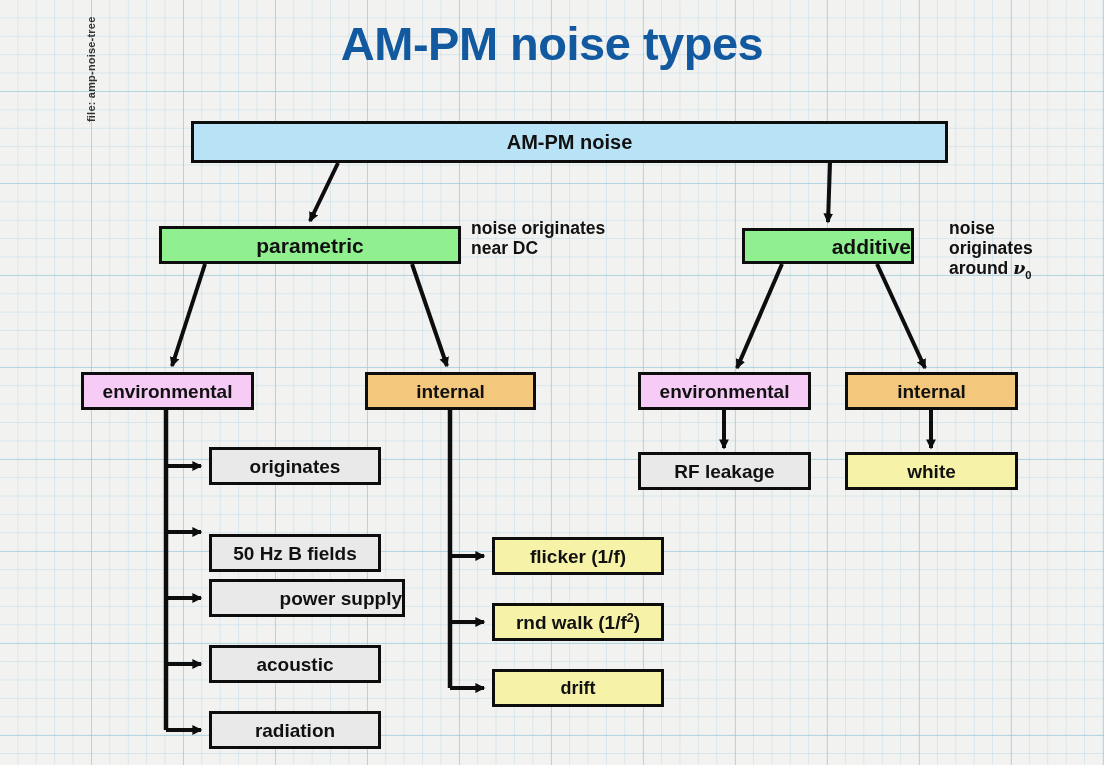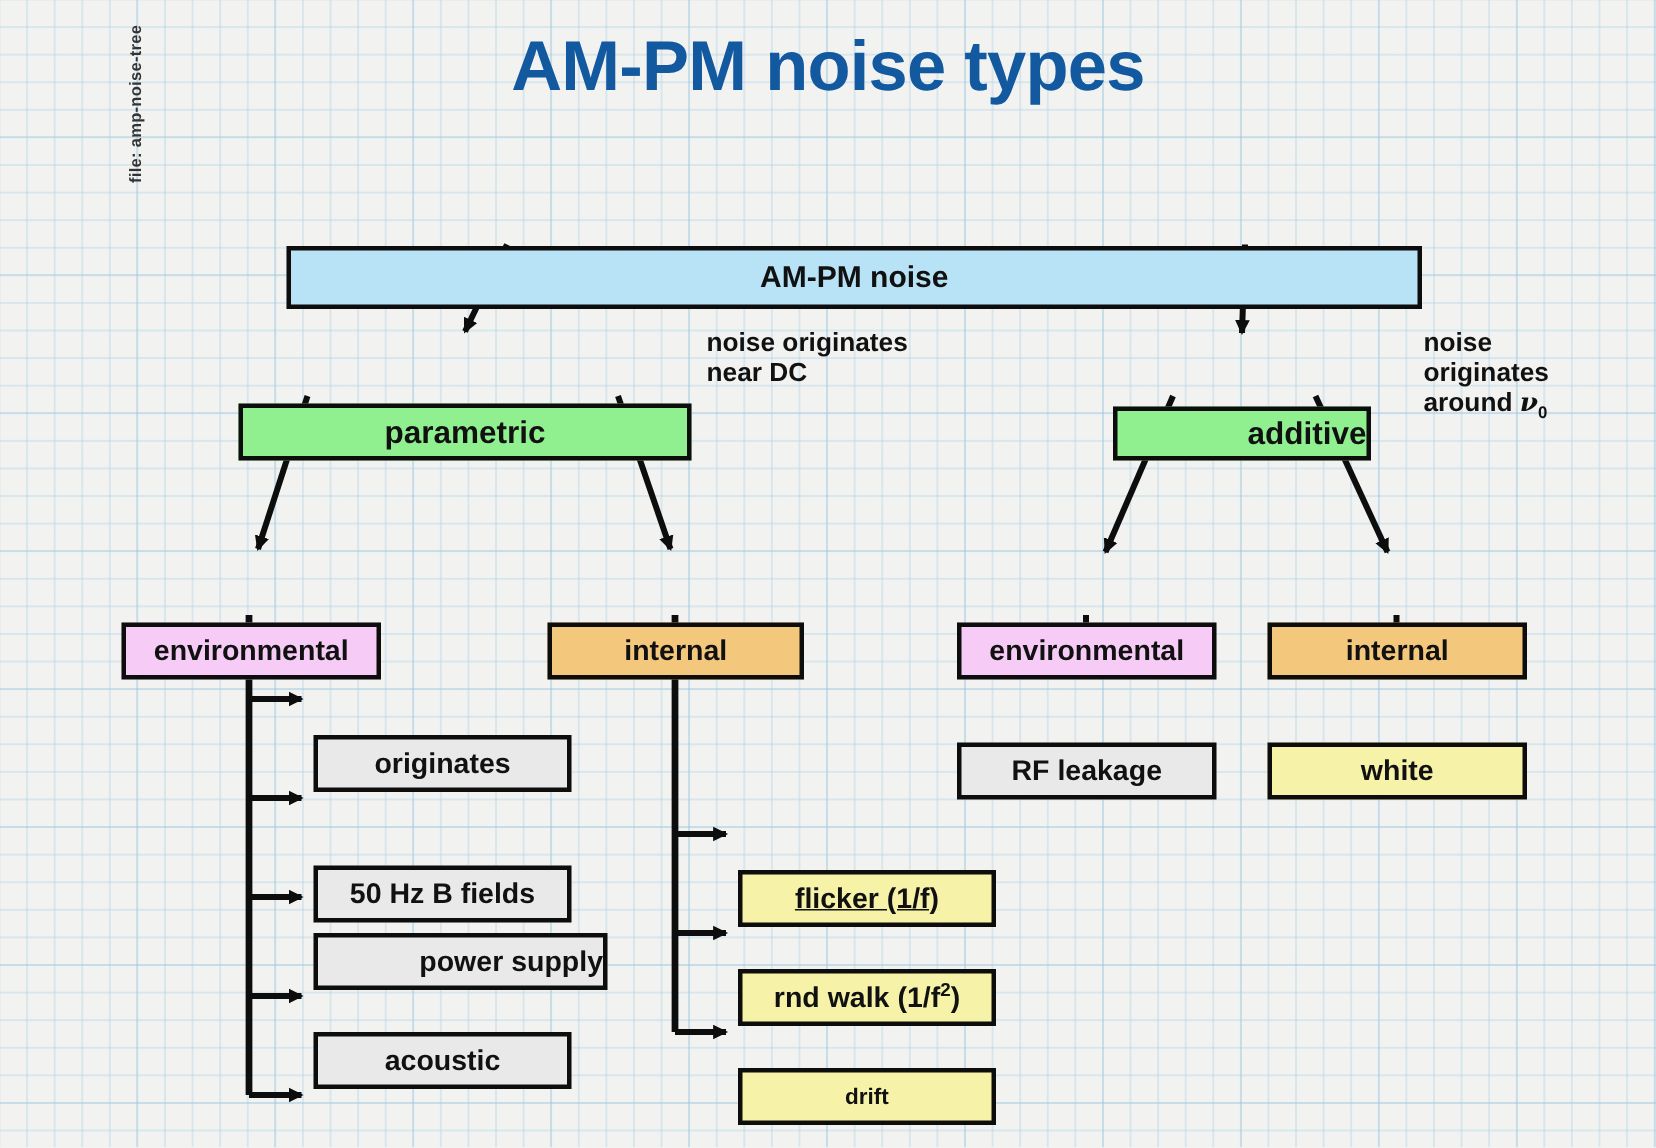--- a/index.html
+++ b/index.html
@@ -53,21 +53,20 @@
     position:absolute;
     box-sizing:border-box;
     border:3px solid #0d0d0d;
     display:flex;
     align-items:center;
     justify-content:center;
     font-weight:bold;
     color:#111;
     text-align:center;
     line-height:1;
-    margin-top:43px;
   }
   .note{
     position:absolute;
     font-size:17.5px;
     font-weight:bold;
     color:#111;
     line-height:1.14;
   }
   .sup{font-size:.66em;vertical-align:super;}
   .sub{font-size:.64em;vertical-align:sub;}
@@ -170,28 +169,31 @@
   </div>
   <div class="box" style="left:209px;top:534px;width:172px;height:38px;background:#e9e9e9;font-size:19px;">
     <span>50 Hz B fields</span>
   </div>
   <div class="box" style="left:209px;top:579px;width:196px;height:38px;background:#e9e9e9;font-size:19px;justify-content:flex-end;">
     <span>power supply</span>
   </div>
   <div class="box" style="left:209px;top:645px;width:172px;height:38px;background:#e9e9e9;font-size:19px;">
     <span>acoustic</span>
   </div>
-
-  <div class="box" style="left:492px;top:537px;width:172px;height:38px;background:#f6f3a8;font-size:19px;text-decoration:underline;">
+  <div class="box" style="left:209px;top:711px;width:172px;height:38px;background:#e9e9e9;font-size:19px;">
+    <span>radiation</span>
+  </div>
+
+  <div class="box" style="left:492px;top:537px;width:172px;height:38px;background:#f6f3a8;font-size:19px;">
     <span>flicker (1/f)</span>
   </div>
   <div class="box" style="left:492px;top:603px;width:172px;height:38px;background:#f6f3a8;font-size:19px;">
     <span><span>rnd walk (1/f</span><span class="sup">2</span><span>)</span></span>
   </div>
-  <div class="box" style="left:492px;top:669px;width:172px;height:38px;background:#f6f3a8;font-size:15px;">
+  <div class="box" style="left:492px;top:669px;width:172px;height:38px;background:#f6f3a8;font-size:18px;">
     <span>drift</span>
   </div>
 
   <div class="box" style="left:638px;top:452px;width:173px;height:38px;background:#e9e9e9;font-size:19px;">
     <span>RF leakage</span>
   </div>
   <div class="box" style="left:845px;top:452px;width:173px;height:38px;background:#f6f3a8;font-size:19px;">
     <span>white</span>
   </div>
 

